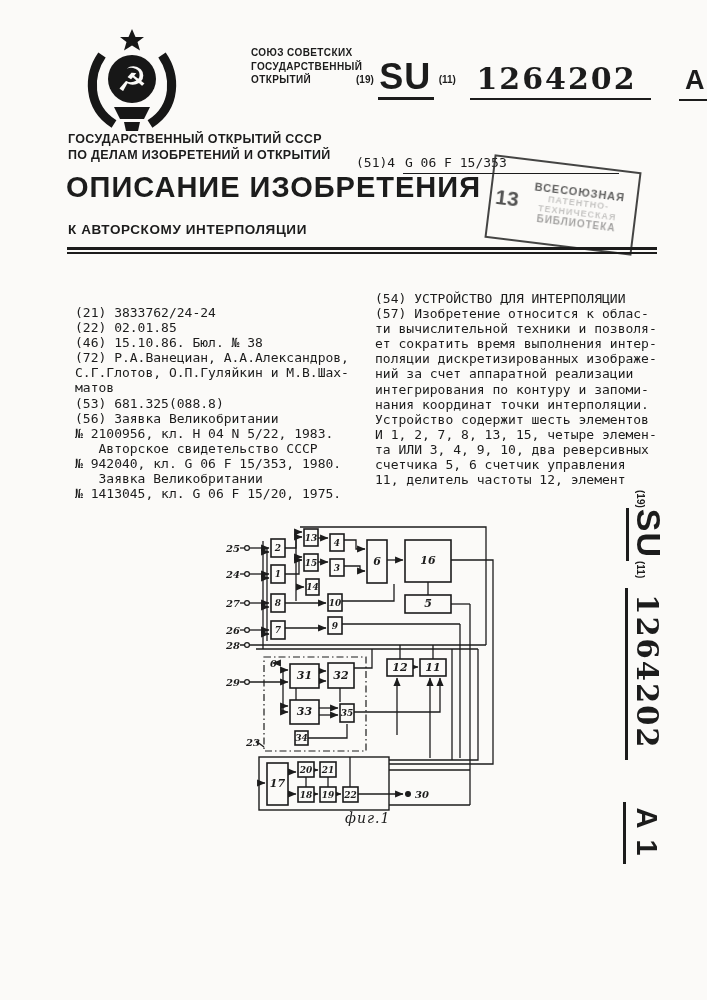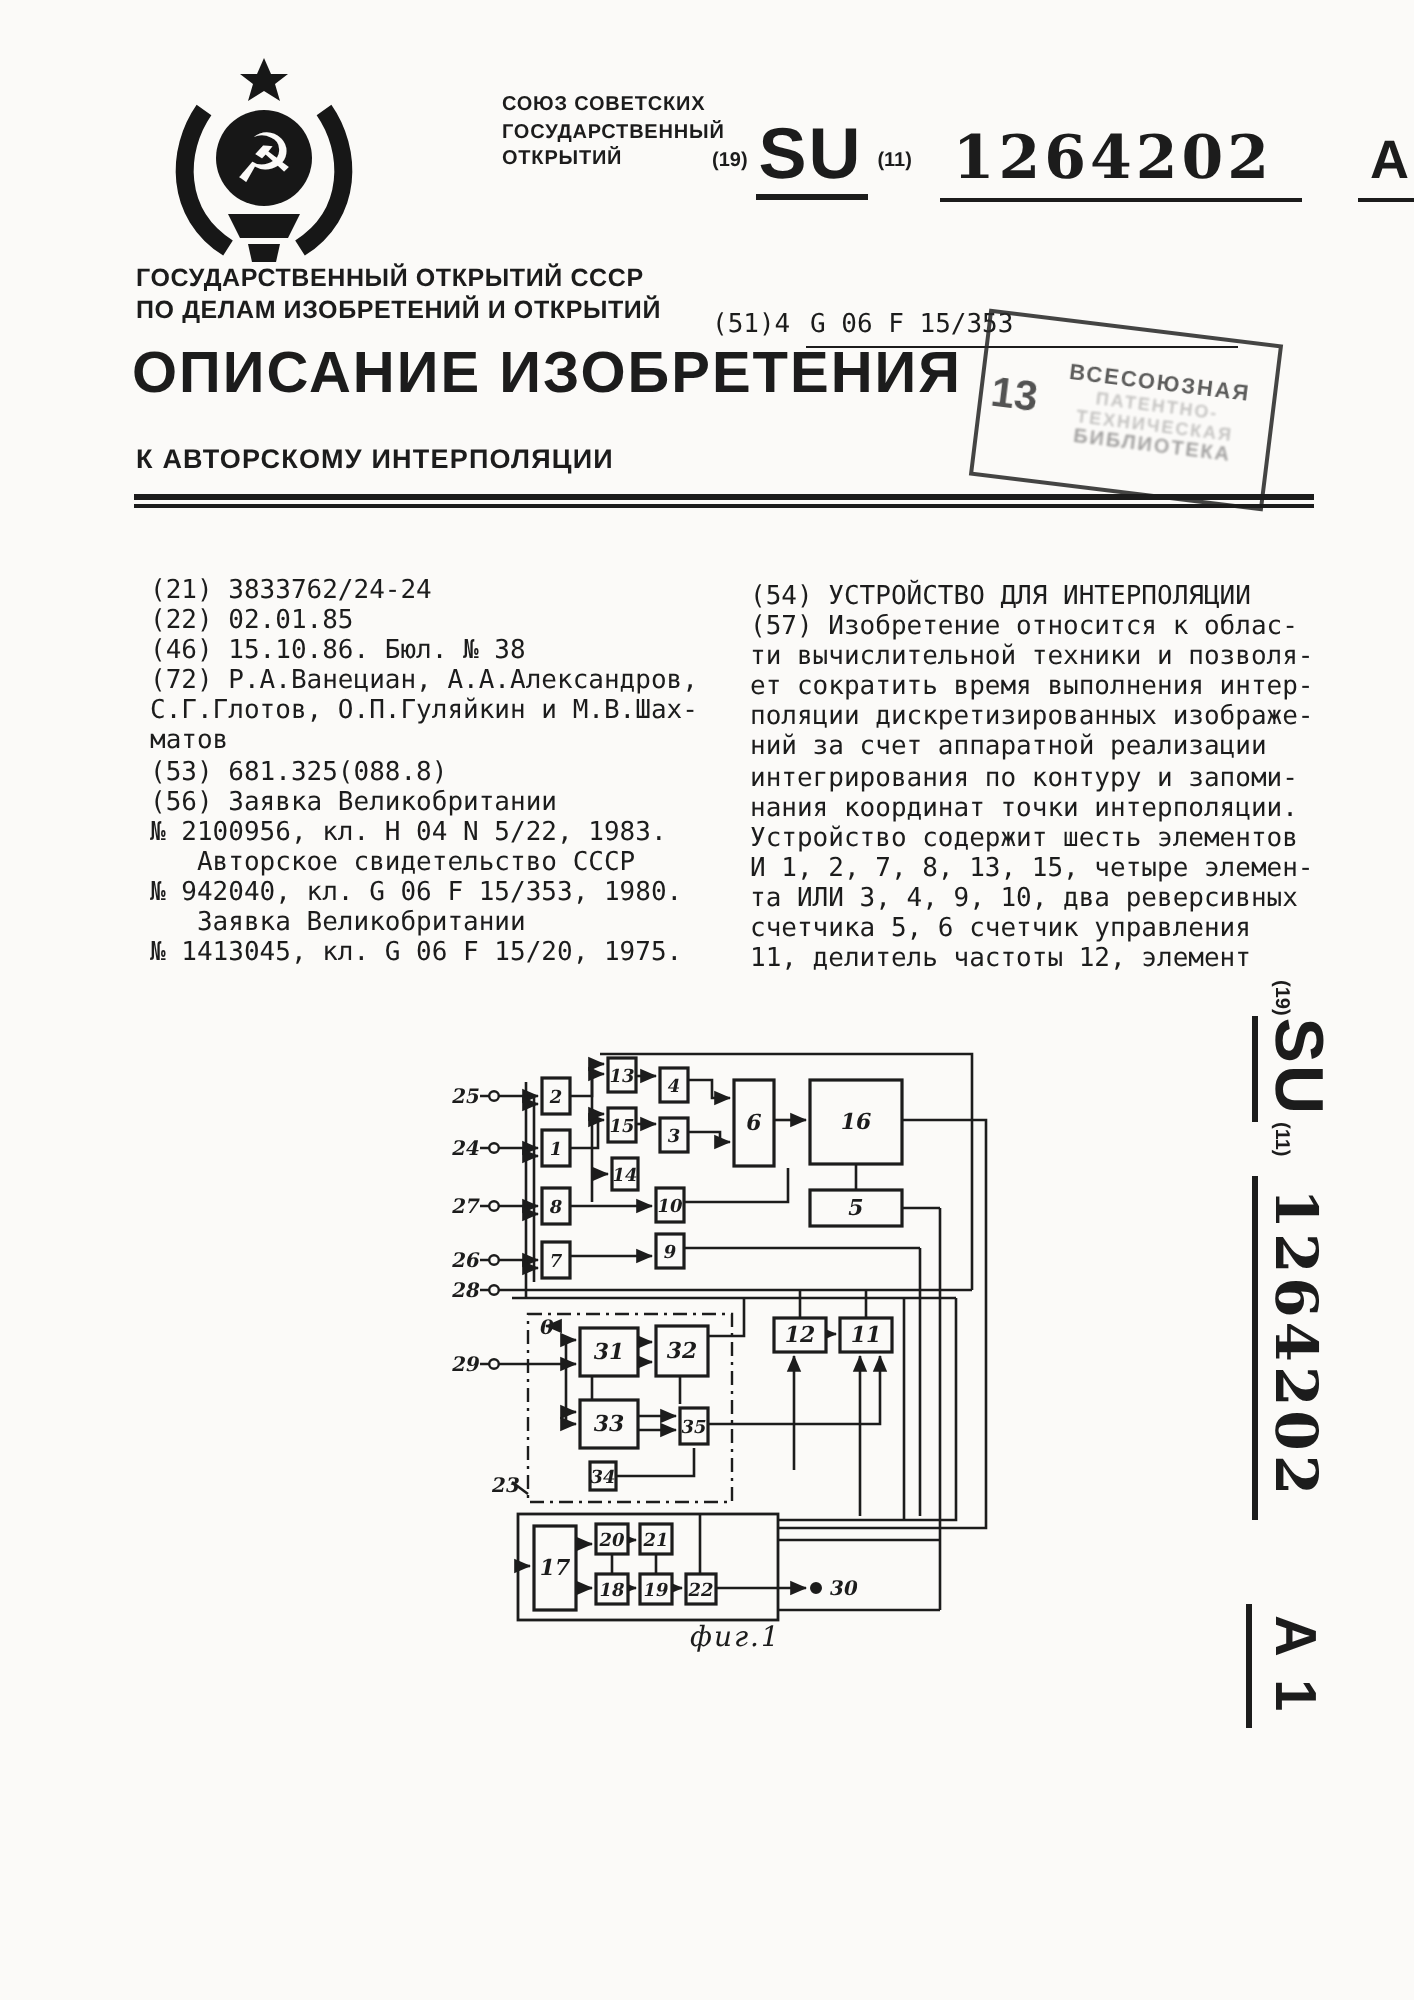--- a/index.html
+++ b/index.html
@@ -23,21 +23,21 @@
   
   .stamp{left:489px;top:163px;width:148px;height:84px;border:2.5px solid #2b2b2b;transform:rotate(7deg);
          opacity:.88;filter:blur(.3px);display:flex;align-items:center;padding:2px 4px;box-sizing:border-box;}
   .stamp-num{font-size:21px;font-weight:bold;margin-right:7px;opacity:.85;}
   .stamp-lines{flex:1;text-align:center;font-weight:bold;}
   .stamp-lines div:nth-child(1){font-size:11px;letter-spacing:1px;opacity:.8;}
   .stamp-lines div:nth-child(2),.stamp-lines div:nth-child(3){font-size:9px;letter-spacing:1px;opacity:.28;filter:blur(.5px);}
   .stamp-lines div:nth-child(4){font-size:10px;letter-spacing:1px;opacity:.45;filter:blur(.4px);}
   
   .col{font-family:"DejaVu Sans Mono",monospace;font-size:13px;line-height:15.1px;white-space:pre;}
-  .col-left{left:75px;top:288px;}
+  .col-left{left:75px;top:305px;}
   .col-right{left:375px;top:291px;}
   
   .side{left:668px;top:490px;width:340px;height:46px;transform:rotate(90deg);transform-origin:0 0;
         white-space:nowrap;display:flex;align-items:baseline;}
   .side .code-sm{font-size:10px;}
   .side .su-big{font-size:34px;border-bottom-width:3.5px;}
   .side .pubnum{font-size:29px;border-bottom-width:3px;padding-right:10px;}
   .side .kind{font-size:29px;margin-left:42px;border-bottom-width:3px;}
   
   #diagram-svg{left:225px;top:515px;}

